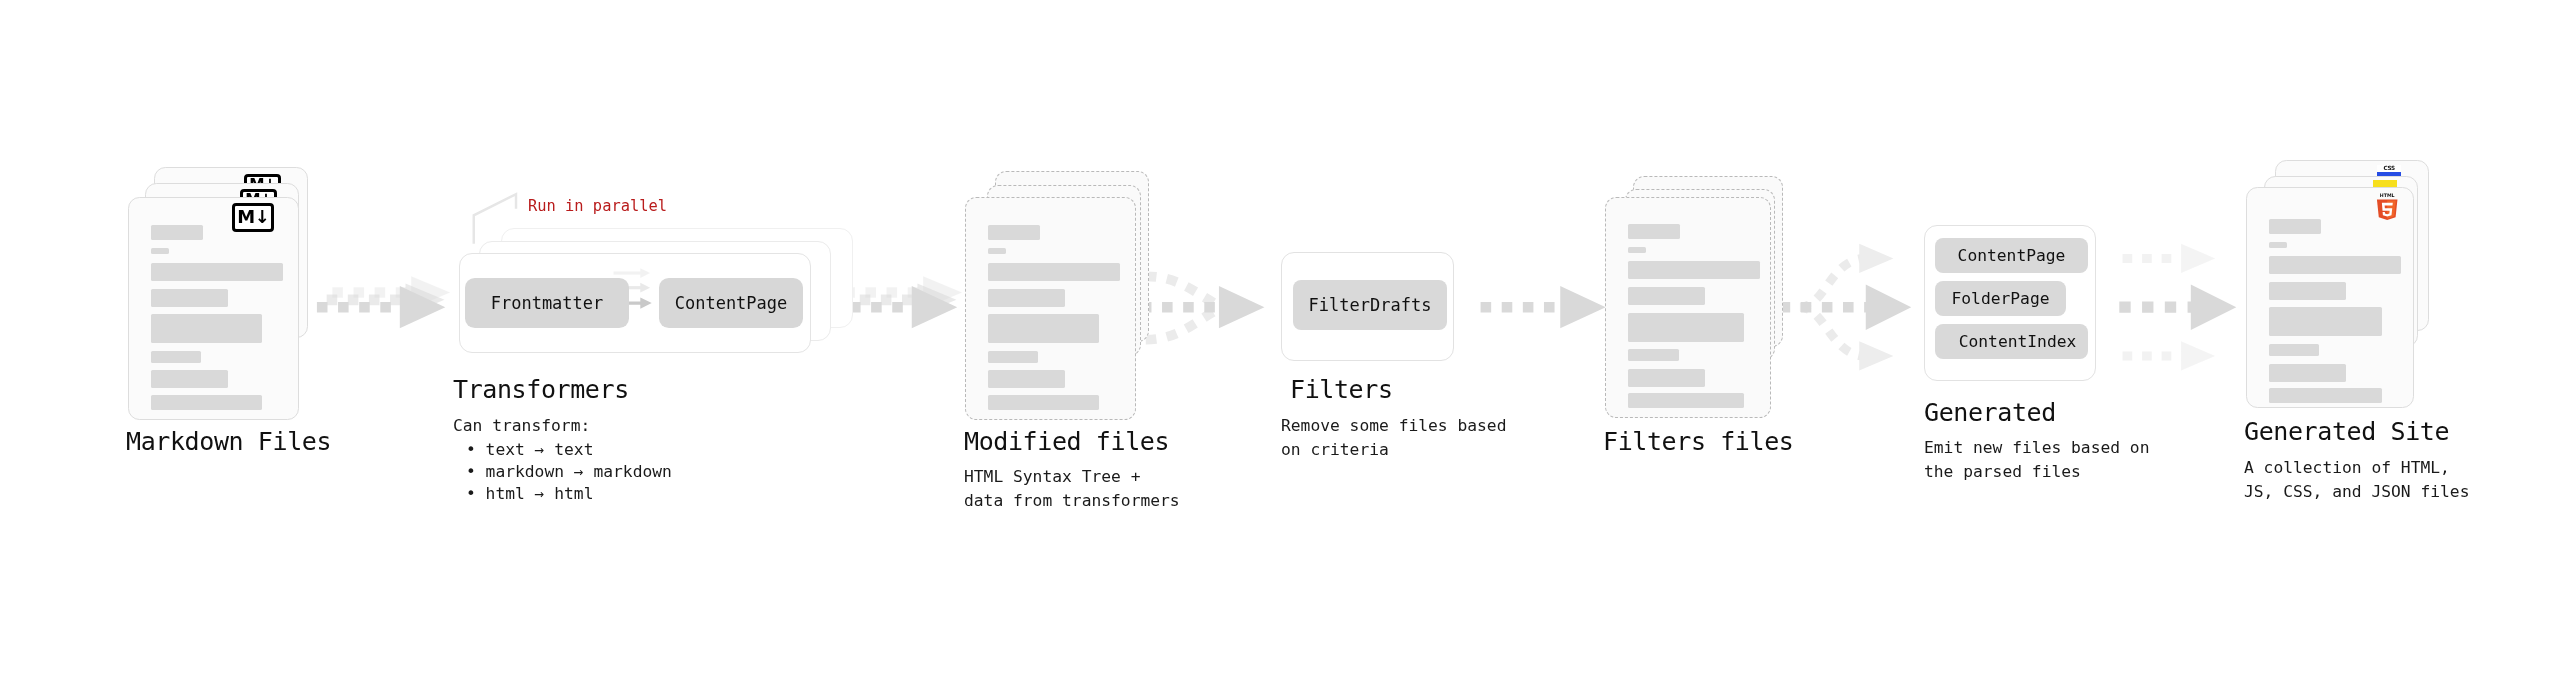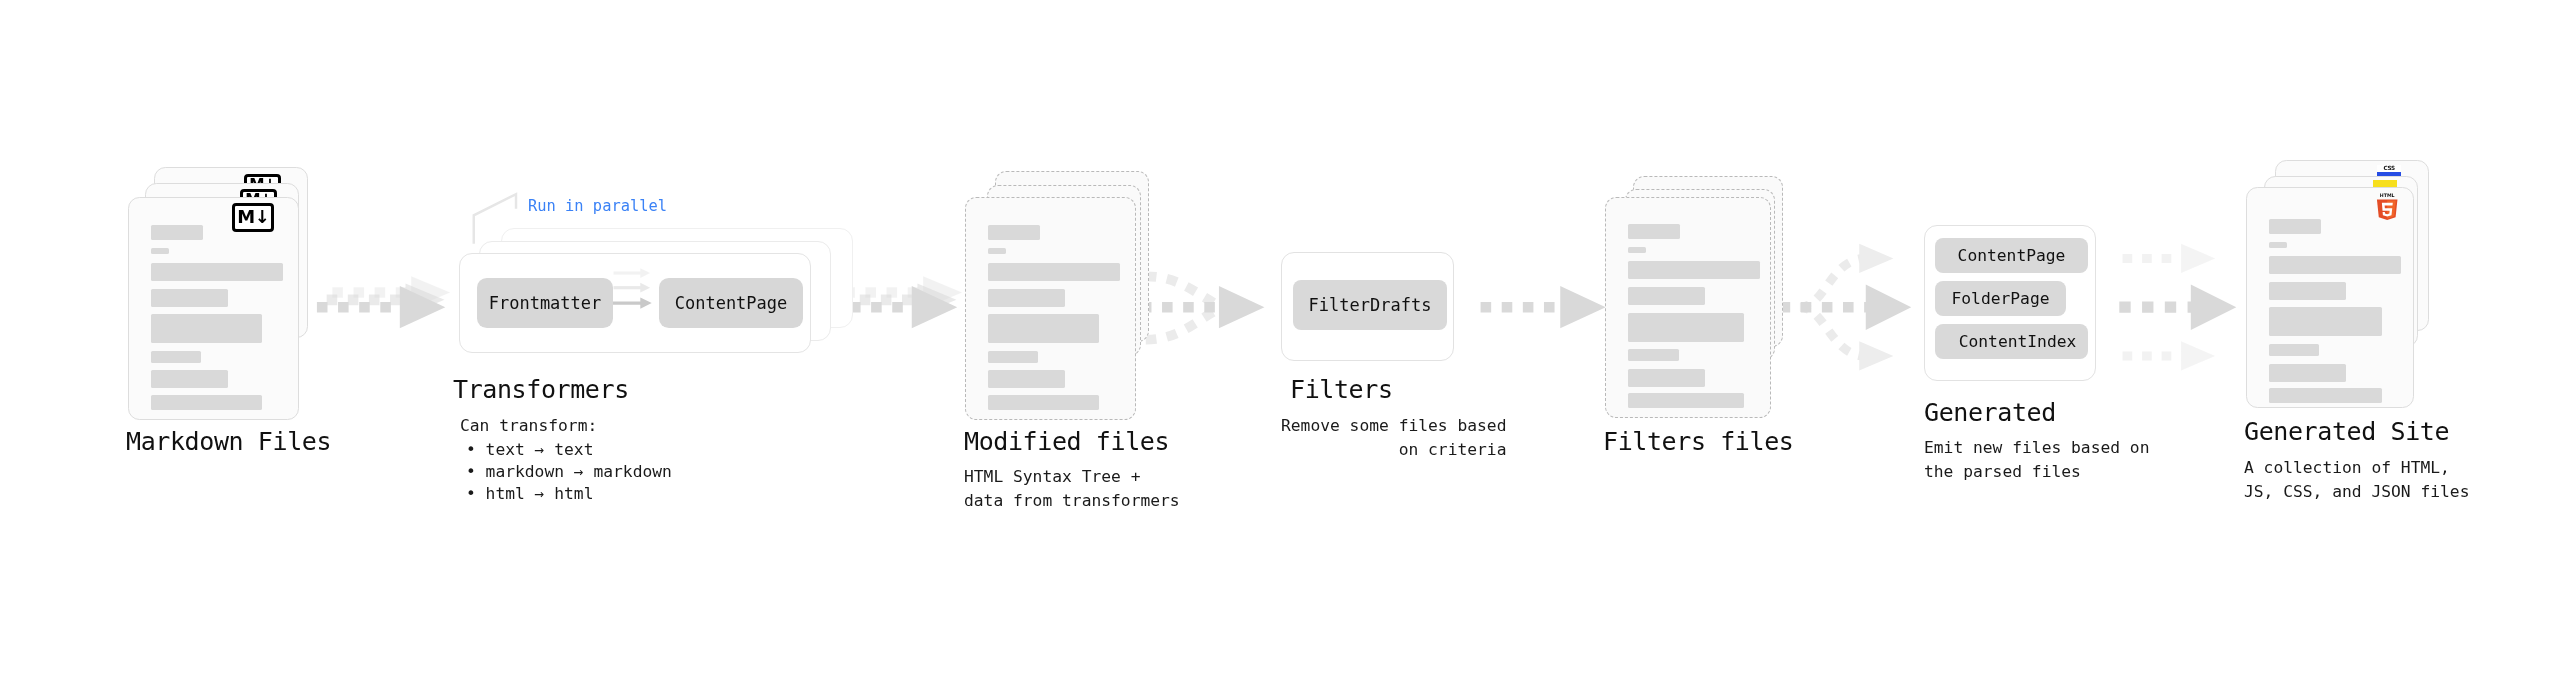--- a/index.html
+++ b/index.html
@@ -87,21 +87,21 @@
   }
   .tpill{
     position:absolute;border-radius:9.8px;
     display:flex;align-items:center;justify-content:center;
     font-family:"DejaVu Sans Mono","Liberation Mono",monospace;
     font-size:17px;color:#111;white-space:nowrap;
   }
   .parallel-label{
     position:absolute;
     font-family:"DejaVu Sans Mono","Liberation Mono",monospace;
-    font-size:15.4px;color:#3b82f6;white-space:nowrap;
+    font-size:15.4px;color:#b91c1c;white-space:nowrap;
   }
 
   svg.overlay{position:absolute;left:0;top:0;width:2576px;height:681px;pointer-events:none;}
 </style>
 </head>
 <body>
 
 <div id="canvas">
 
   <svg class="overlay" viewBox="0 0 3170 838">
@@ -237,30 +237,30 @@
       <g opacity="0.5">
         <line x1="755" y1="354" x2="790" y2="354" stroke="#d4d4d4" stroke-width="4"></line>
         <polygon points="788,348 800,354 788,360" fill="#d4d4d4"></polygon>
       </g>
       <g opacity="1">
         <line x1="745" y1="373" x2="790" y2="373" stroke="#c9c9c9" stroke-width="4"></line>
         <polygon points="788,366 802,373 788,380" fill="#c9c9c9"></polygon>
       </g>
     </svg>
 
-    <div class="tpill" style="left:477px;top:278px;width:136px;height:50px;background:#d7d7d7;">
+    <div class="tpill" style="left:465px;top:278px;width:164px;height:50px;background:#d7d7d7;">
       <span>Frontmatter</span>
     </div>
     <div class="tpill" style="left:659px;top:278px;width:144px;height:50px;background:#d7d7d7;">
       <span>ContentPage</span>
     </div>
 
     <div class="stage-title" style="left:453px;top:375px;">Transformers</div>
 
-    <div class="stage-desc" style="left:453px;top:414px;margin-left:7px;">Can transform:</div>
+    <div class="stage-desc" style="left:453px;top:414px;">Can transform:</div>
     <div class="stage-desc" style="left:466px;top:438px;">• text → text</div>
     <div class="stage-desc" style="left:466px;top:460px;">• markdown → markdown</div>
     <div class="stage-desc" style="left:466px;top:482px;">• html → html</div>
   </div>
 
   <div class="stage">
     <div class="docstack">
       <div class="doccard dashed" style="left:995px;top:171px;width:154px;height:171px;"></div>
       <div class="doccard dashed" style="left:987px;top:185px;width:154px;height:171px;"></div>
       <div class="doccard dashed" style="left:965px;top:197px;width:171px;height:223px;">
@@ -281,21 +281,21 @@
   </div>
 
   <div class="stage">
     <div class="groupbox" style="left:1281px;top:252px;width:173px;height:109px;">
     </div>
     <div class="pill" style="left:1293px;top:280px;width:154px;height:50px;">
       <span>FilterDrafts</span>
     </div>
 
     <div class="stage-title" style="left:1274px;top:375px;margin-left:16px;">Filters</div>
-    <div class="stage-desc" style="left:1281px;top:414px;text-align:right;">Remove some files based
+    <div class="stage-desc" style="left:1281px;top:414px;">Remove some files based
 on criteria</div>
   </div>
 
   <div class="stage">
     <div class="docstack">
       <div class="doccard dashed" style="left:1633px;top:176px;width:150px;height:171px;"></div>
       <div class="doccard dashed" style="left:1625px;top:189px;width:150px;height:171px;"></div>
       <div class="doccard dashed" style="left:1605px;top:197px;width:166px;height:221px;">
         <div class="bar" style="left:22px;top:26px;width:52px;height:15.4px;"></div>
         <div class="bar" style="left:22px;top:49px;width:18px;height:5.7px;"></div>

